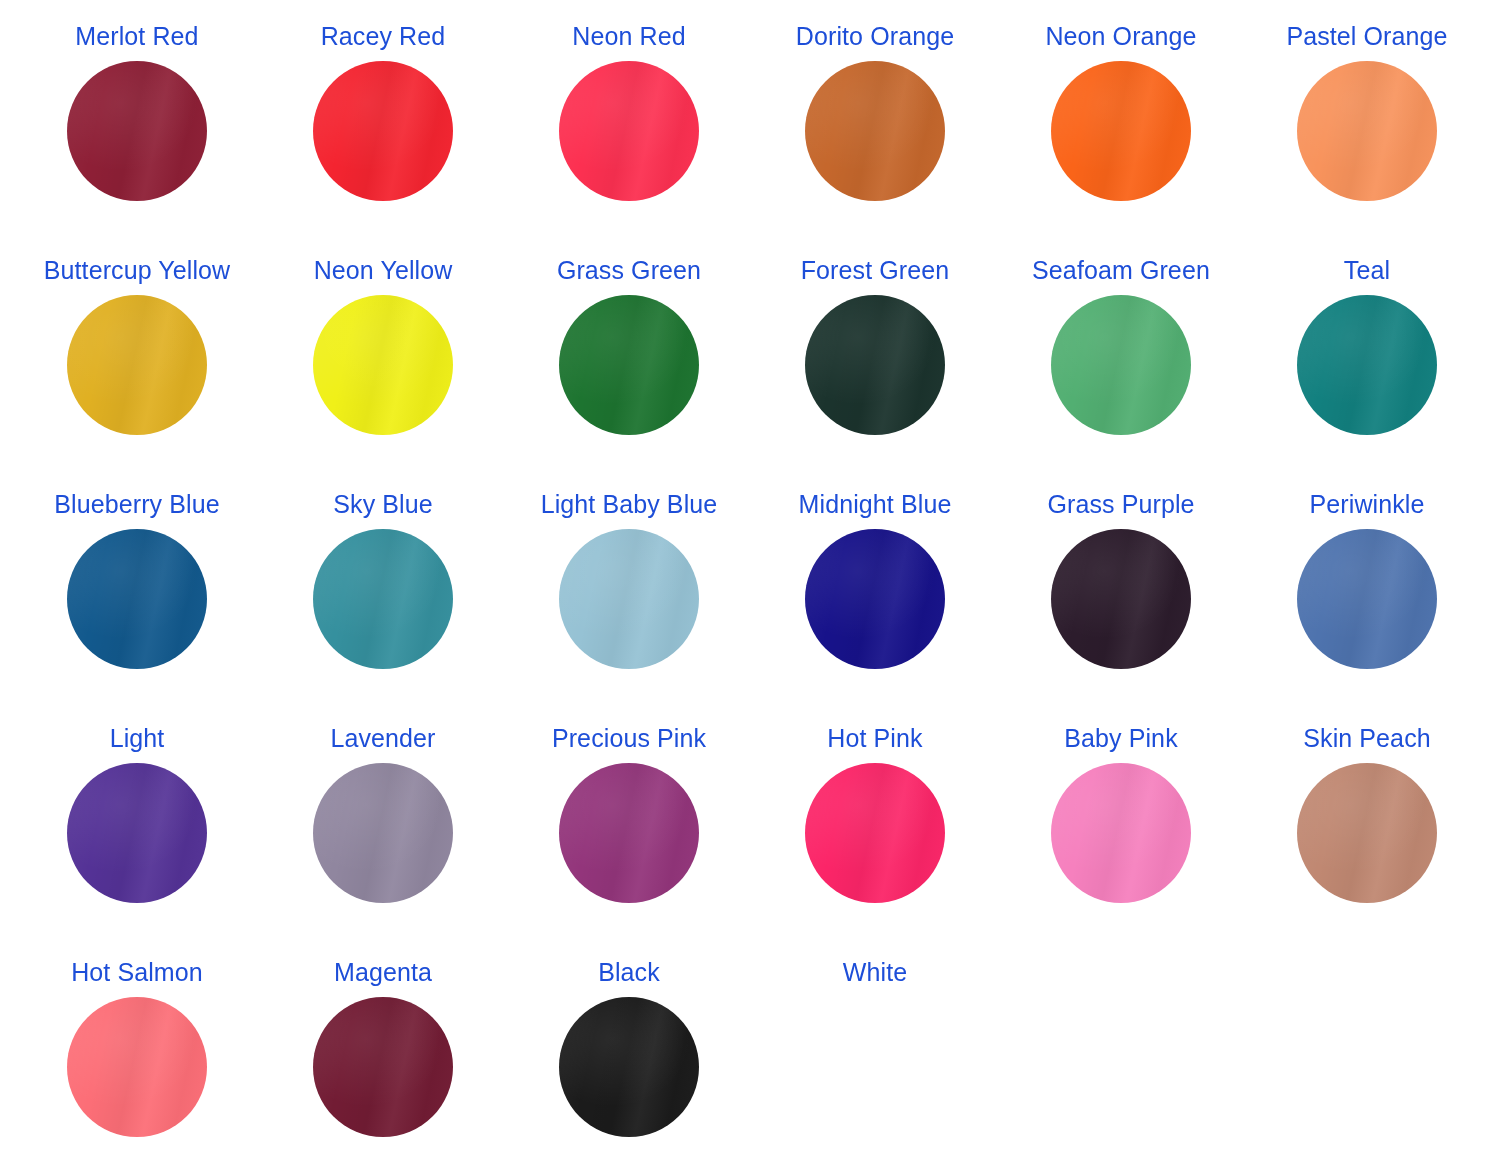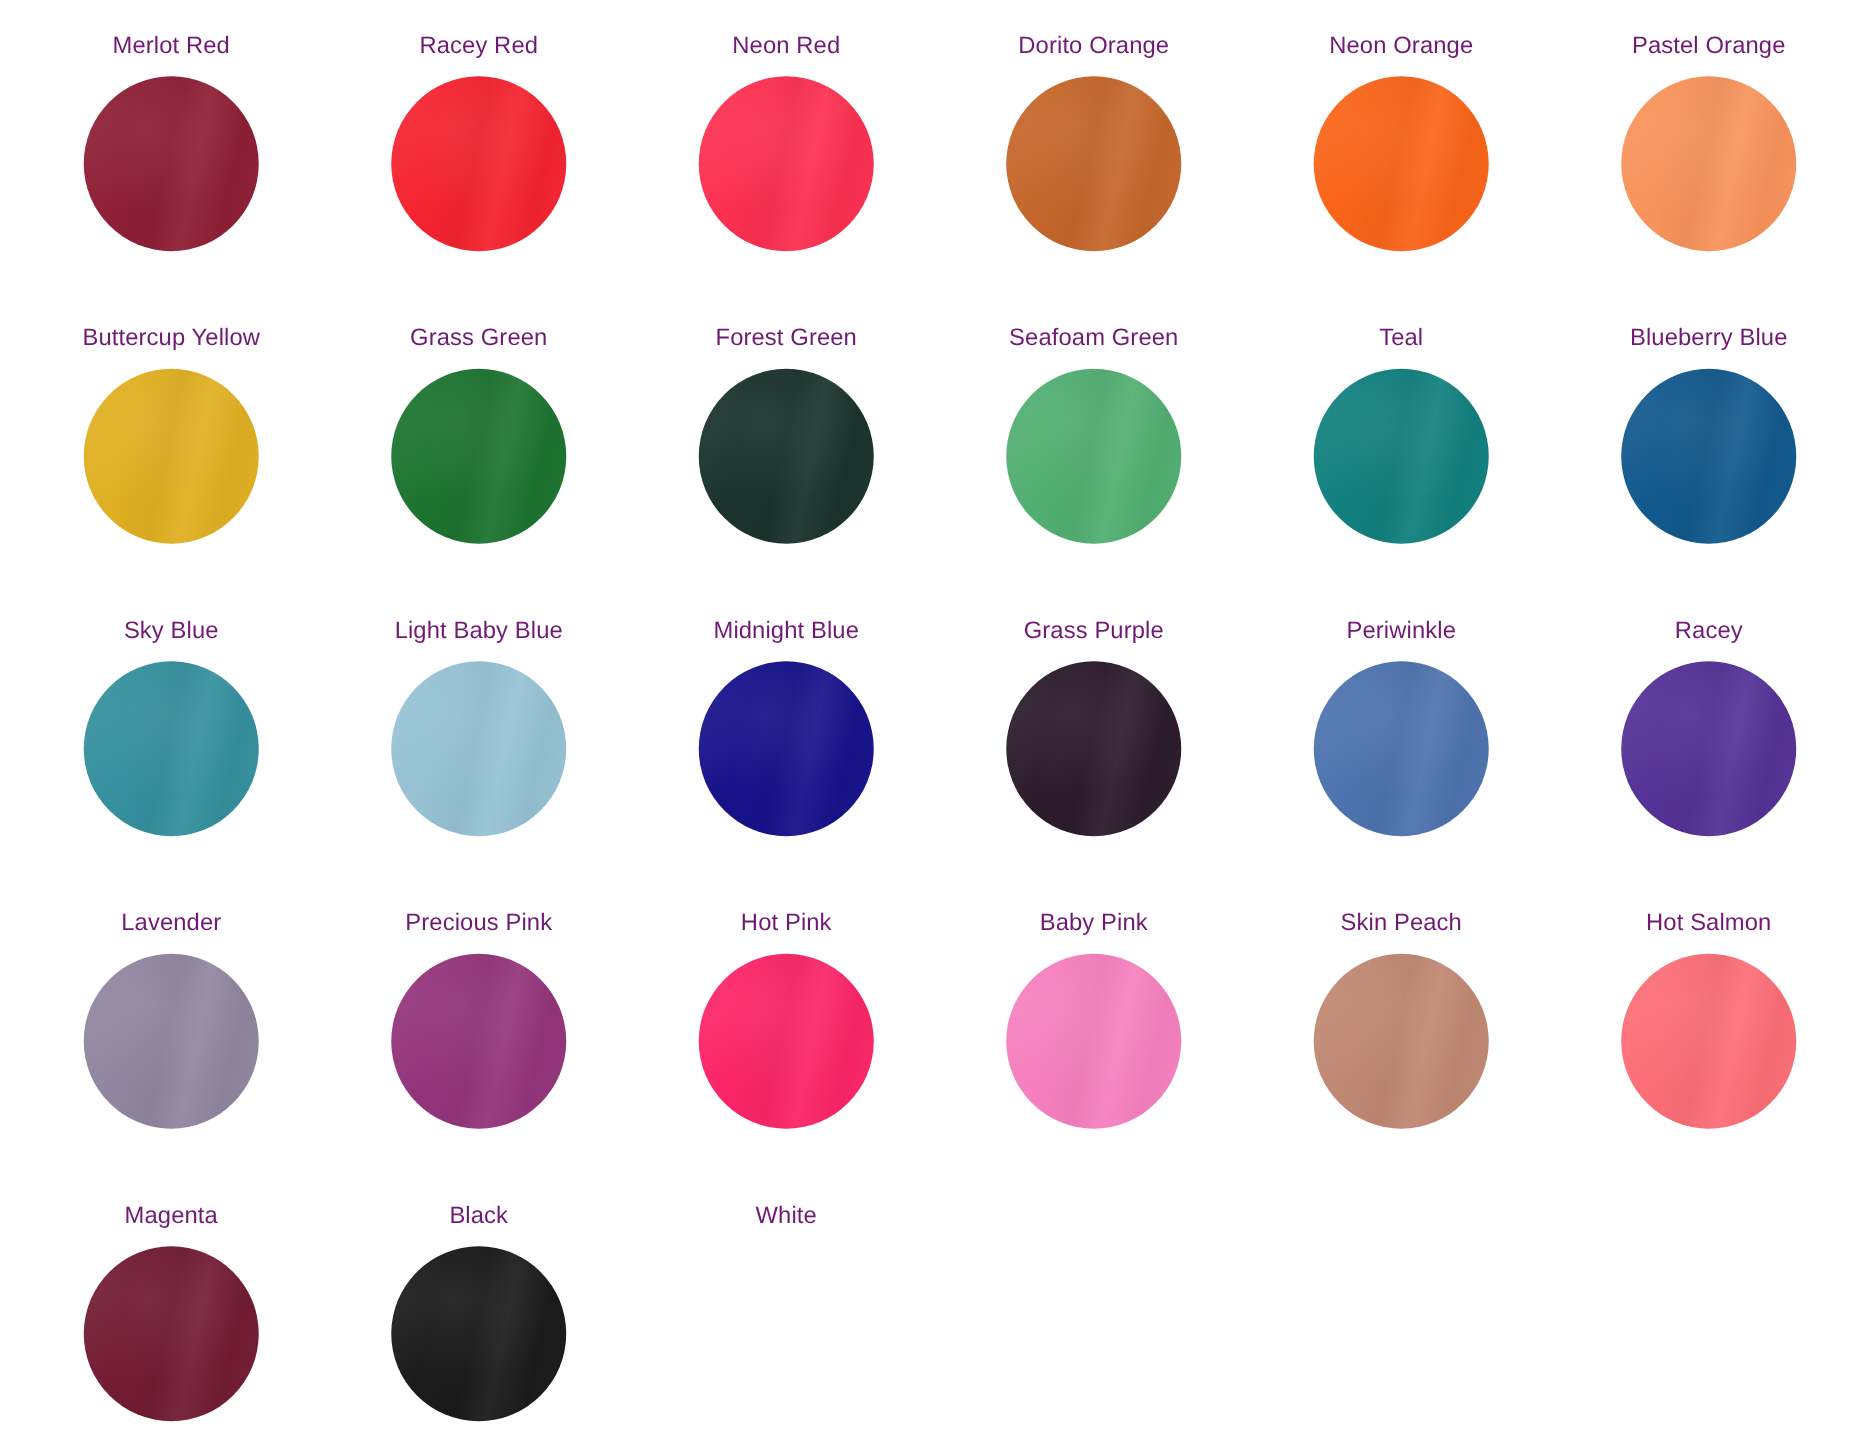--- a/index.html
+++ b/index.html
@@ -25,23 +25,23 @@
   }
   .swatch-cell {
     display: flex;
     flex-direction: column;
     align-items: center;
     justify-content: flex-start;
     width: 246px;
   }
   .swatch-label {
     font-family: "Liberation Sans", sans-serif;
-    font-size: 19px;
+    font-size: 25px;
     line-height: 29px;
-    color: #701a75;
+    color: #1d4ed8;
     text-align: center;
     white-space: nowrap;
     margin-bottom: 10px;
     letter-spacing: 0.1px;
   }
   .swatch-dot {
     width: 140px;
     height: 140px;
     border-radius: 50%;
     background: #ffffff;
@@ -104,20 +104,24 @@
     </div>
     <div class="swatch-cell">
       <div class="swatch-label">Pastel Orange</div>
       <div class="swatch-dot" style="background-color: rgb(248, 147, 92);"></div>
     </div>
     <div class="swatch-cell">
       <div class="swatch-label">Buttercup Yellow</div>
       <div class="swatch-dot" style="background-color: rgb(224, 176, 34);"></div>
     </div>
     <div class="swatch-cell">
+      <div class="swatch-label">Neon Yellow</div>
+      <div class="swatch-dot" style="background-color: rgb(240, 240, 24);"></div>
+    </div>
+    <div class="swatch-cell">
       <div class="swatch-label">Grass Green</div>
       <div class="swatch-dot" style="background-color: rgb(29, 116, 48);"></div>
     </div>
     <div class="swatch-cell">
       <div class="swatch-label">Forest Green</div>
       <div class="swatch-dot" style="background-color: rgb(27, 51, 45);"></div>
     </div>
     <div class="swatch-cell">
       <div class="swatch-label">Seafoam Green</div>
       <div class="swatch-dot" style="background-color: rgb(82, 175, 114);"></div>
@@ -144,21 +148,21 @@
     </div>
     <div class="swatch-cell">
       <div class="swatch-label">Grass Purple</div>
       <div class="swatch-dot" style="background-color: rgb(44, 28, 44);"></div>
     </div>
     <div class="swatch-cell">
       <div class="swatch-label">Periwinkle</div>
       <div class="swatch-dot" style="background-color: rgb(78, 115, 174);"></div>
     </div>
     <div class="swatch-cell">
-      <div class="swatch-label">Racey</div>
+      <div class="swatch-label">Light</div>
       <div class="swatch-dot" style="background-color: rgb(84, 50, 150);"></div>
     </div>
     <div class="swatch-cell">
       <div class="swatch-label">Lavender</div>
       <div class="swatch-dot" style="background-color: rgb(144, 134, 159);"></div>
     </div>
     <div class="swatch-cell">
       <div class="swatch-label">Precious Pink</div>
       <div class="swatch-dot" style="background-color: rgb(147, 53, 123);"></div>
     </div>

